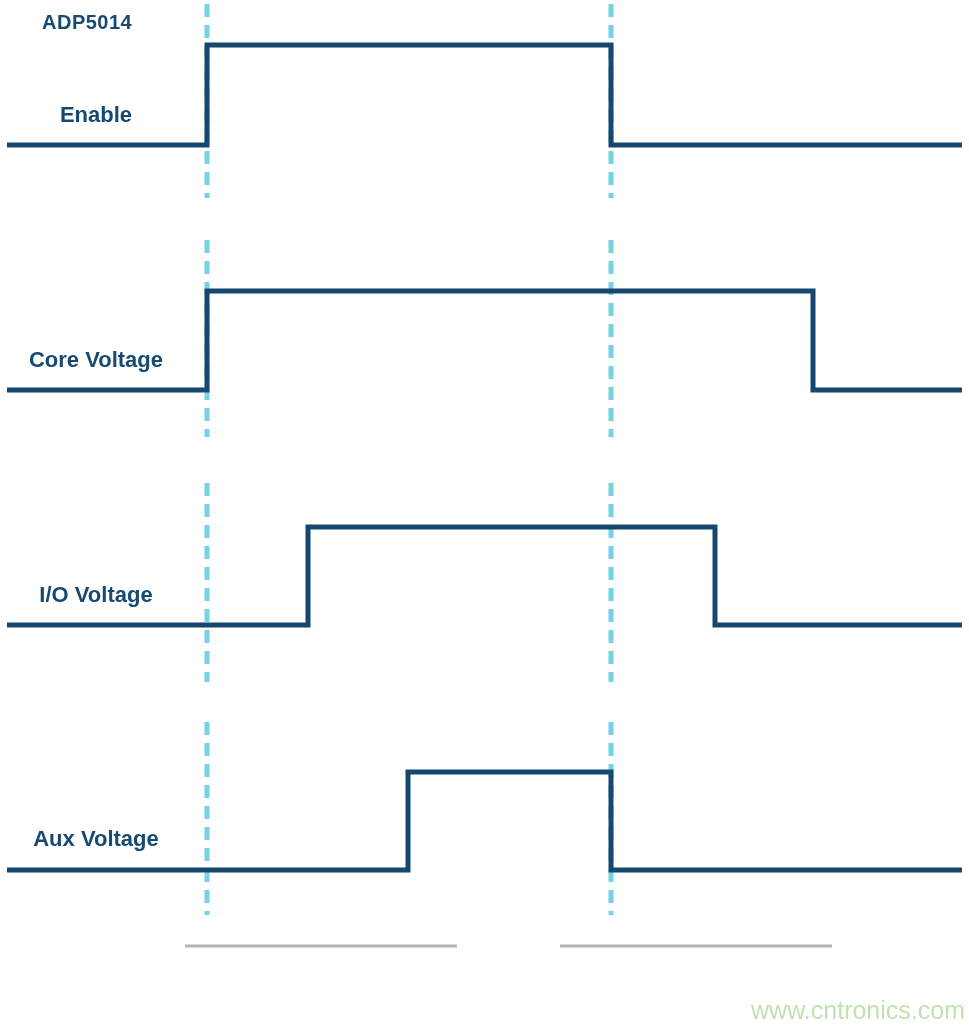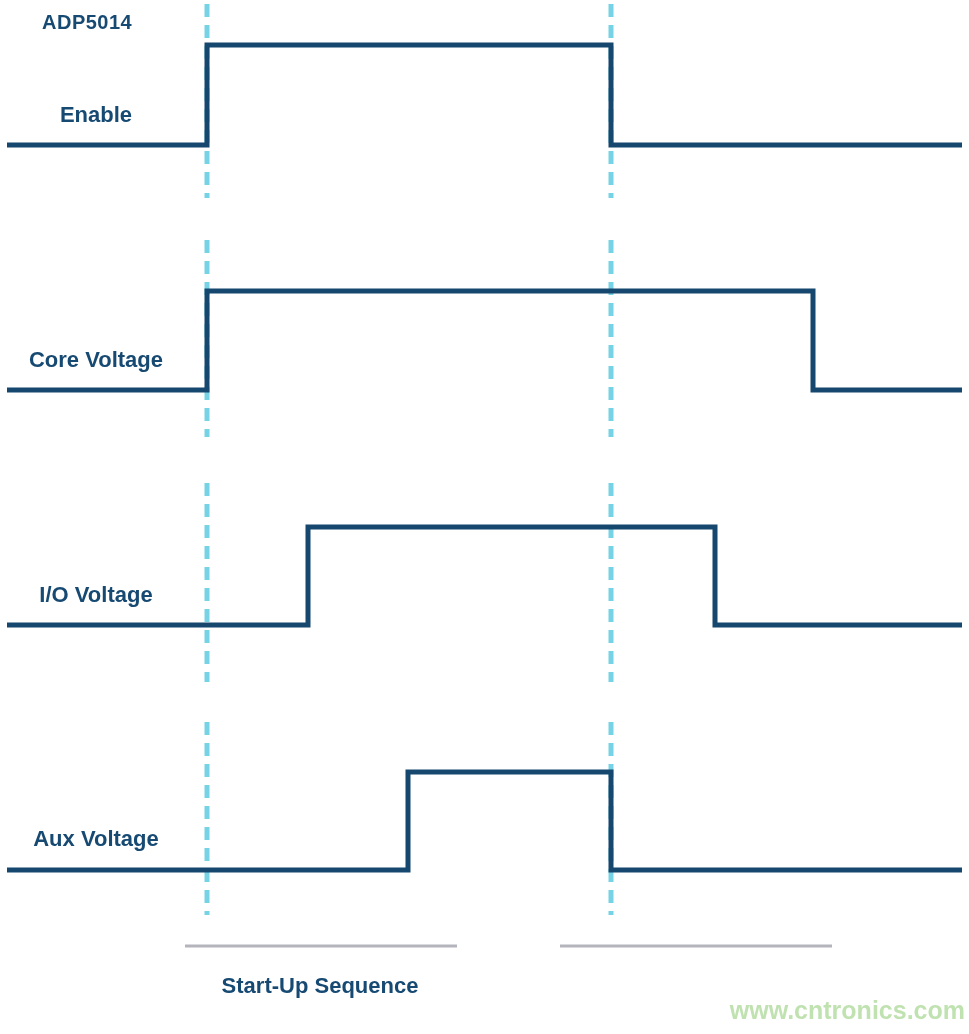--- a/index.html
+++ b/index.html
@@ -41,21 +41,21 @@
     white-space: pre-line;
     line-height: 29px;
   }
   .annot-left  { left: 150px; top: 971px; }
   .annot-right { left: 526px; top: 971px; }
   .watermark {
     position: absolute;
     right: 4px;
     top: 996px;
     font-size: 25px;
-    font-weight: bold;
+    font-weight: normal;
     color: #b9dfa8;
     opacity: 0.9;
     white-space: nowrap;
     z-index: 5;
   }
 </style>
 </head>
 <body>
 
 <div class="stage">
@@ -69,19 +69,18 @@
       <line x1="611" y1="483" x2="611" y2="682" stroke="#76d3e6" stroke-width="5" stroke-dasharray="13 8"></line>
       <line x1="611" y1="722" x2="611" y2="915" stroke="#76d3e6" stroke-width="5" stroke-dasharray="13 8"></line>
       <polyline points="7,145 207,145 207,45 611,45 611,145 962,145" fill="none" stroke="#16476f" stroke-width="5" stroke-linejoin="miter"></polyline>
       <polyline points="7,390 207,390 207,291 813,291 813,390 962,390" fill="none" stroke="#16476f" stroke-width="5" stroke-linejoin="miter"></polyline>
       <polyline points="7,625 308,625 308,527 715,527 715,625 962,625" fill="none" stroke="#16476f" stroke-width="5" stroke-linejoin="miter"></polyline>
       <polyline points="7,870 408,870 408,772 611,772 611,870 962,870" fill="none" stroke="#16476f" stroke-width="5" stroke-linejoin="miter"></polyline>
       <line x1="185" y1="946" x2="457" y2="946" stroke="#b4b4bd" stroke-width="3"></line>
       <line x1="560" y1="946" x2="832" y2="946" stroke="#b4b4bd" stroke-width="3"></line>
     </svg>
   <div class="title">ADP5014</div>
-  <div class="annot annot-left">Start-Up Sequence</div>
   <div class="watermark">www.cntronics.com</div>
 <div class="sig-label" style="top: 102px;">Enable</div>
     <div class="sig-label" style="top: 347px;">Core Voltage</div>
     <div class="sig-label" style="top: 582px;">I/O Voltage</div>
     <div class="sig-label" style="top: 826px;">Aux Voltage</div>
   </div>
 
 </body></html>

